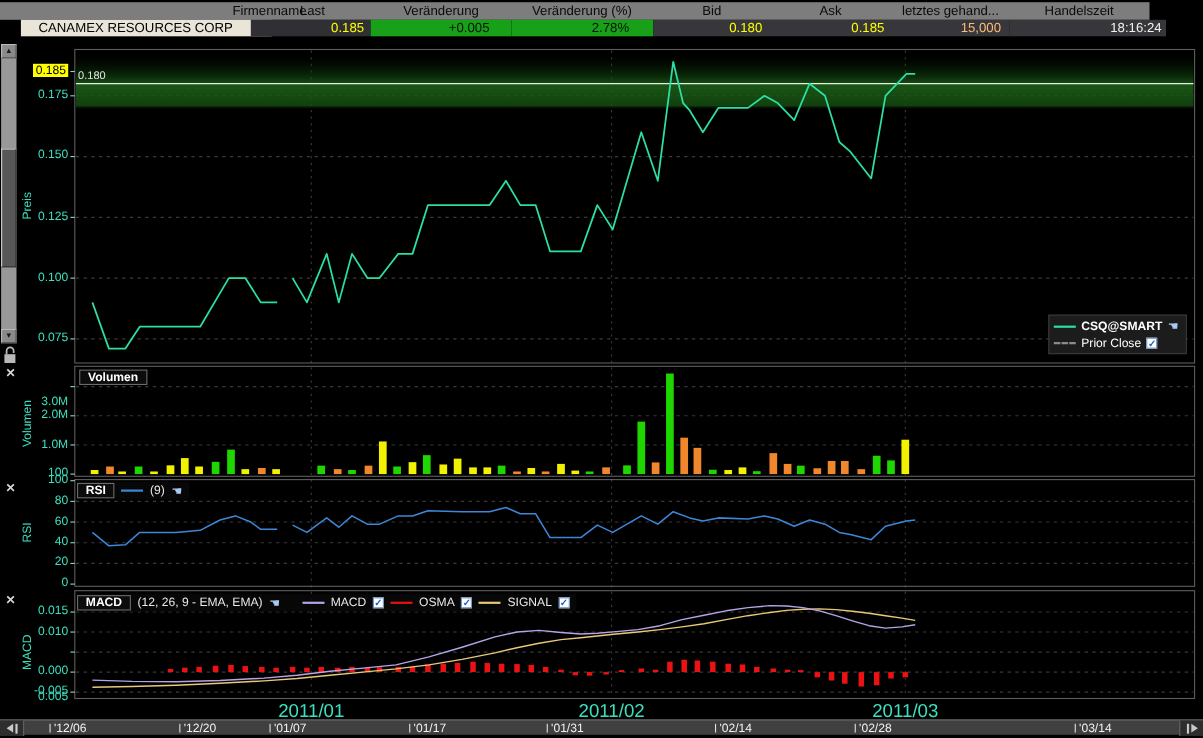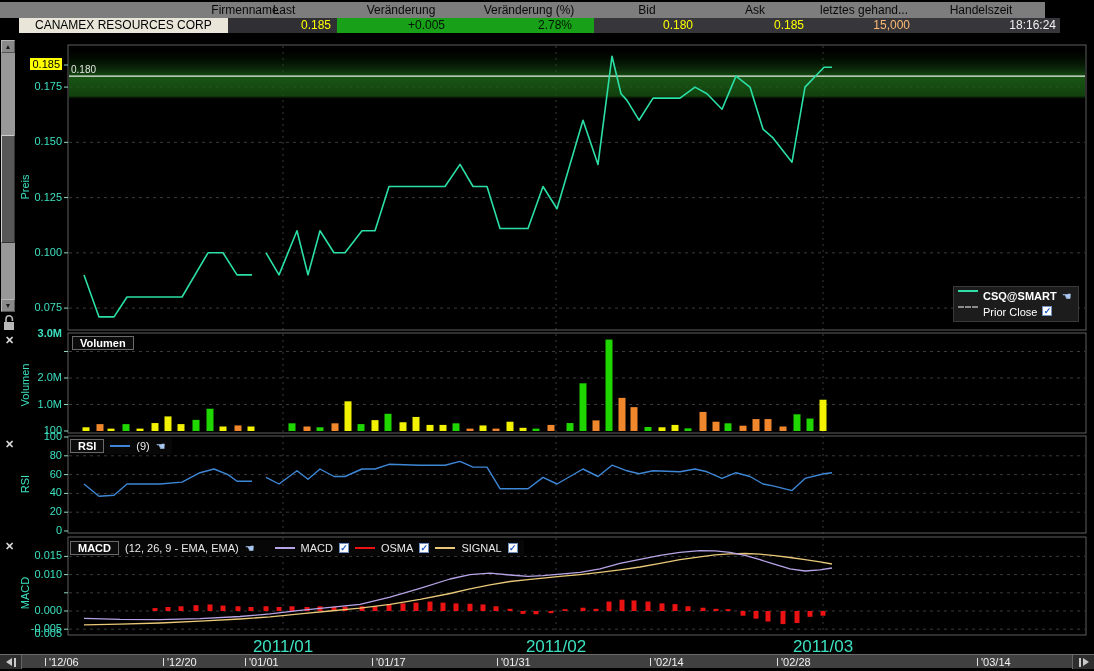--- a/index.html
+++ b/index.html
@@ -29,21 +29,21 @@
   .ttick{position:absolute;top:3px;width:1px;height:8px;background:#e2e2e2;}
   .mlab{position:absolute;top:637px;transform:translateX(-50%);font-size:17px;color:#3ce0c0;}
   
   .pbtn{position:absolute;background:#0c0c0c;border:1px solid #6a6a6a;color:#fff;font-size:11px;font-weight:bold;height:14px;line-height:13px;padding:0 7px;box-sizing:border-box;}
   .hstrip{position:absolute;background:rgba(8,8,8,0.88);height:16px;display:flex;align-items:center;gap:6px;padding:0 6px 0 0;font-size:11px;color:#e8e8e8;white-space:nowrap;}
   .lsample{display:inline-block;width:20px;height:0;border-top:2px solid #fff;}
   .lsample.dash{border-top-style:dashed;}
   .cbox{display:inline-block;width:10px;height:10px;background:#fff;border:1px solid #6f8fbf;box-sizing:border-box;text-align:center;font-size:9px;line-height:8px;color:#1f57c8;font-weight:bold;cursor:pointer;}
   .hand{color:#a9c9f2;font-size:11px;cursor:pointer;}
   #plegend{left:953px;top:286px;width:116px;background:#1c1c1c;border:1px solid #3a3a3a;padding:3px 4px;display:flex;flex-direction:column;gap:3px;}
-  .lrow{display:flex;align-items:flex-start;gap:5px;font-size:11px;color:#fff;}
+  .lrow{display:flex;align-items:center;gap:5px;font-size:11px;color:#fff;}
   #pclabel{position:absolute;left:71px;top:64px;font-size:10px;color:#e4e4e4;}
   svg{position:absolute;left:0;top:0;}
 </style>
 </head>
 <body>
 
 <svg id="plot" width="1094" height="671">
     <defs>
       <linearGradient id="gband" x1="0" y1="0" x2="0" y2="1">
         <stop offset="0%" stop-color="rgba(0,30,0,0)"></stop>
@@ -250,21 +250,21 @@
 <div class="rot" style="left:25px;top:484px;">RSI</div>
 <div class="rot" style="left:25px;top:593px;">MACD</div>
 
 <div id="axis-labels">
     <div class="axlbl" style="top: 58px;"><span class="tag">0.185</span></div>
     <div class="axlbl" style="top: 80.1px;">0.175</div>
     <div class="axlbl" style="top: 135.35px;">0.150</div>
     <div class="axlbl" style="top: 190.6px;">0.125</div>
     <div class="axlbl" style="top: 245.85px;">0.100</div>
     <div class="axlbl" style="top: 301.1px;">0.075</div>
-    <div class="axlbl" style="top: 327px; font-weight: bold;">3.0M</div>
+    <div class="axlbl" style="top: 359px;">3.0M</div>
     <div class="axlbl" style="top: 371px;">2.0M</div>
     <div class="axlbl" style="top: 397.5px;">1.0M</div>
     <div class="axlbl" style="top: 424px;">100</div>
     <div class="axlbl" style="top: 430px;">100</div>
     <div class="axlbl" style="top: 448.8px;">80</div>
     <div class="axlbl" style="top: 467.6px;">60</div>
     <div class="axlbl" style="top: 486.4px;">40</div>
     <div class="axlbl" style="top: 505.2px;">20</div>
     <div class="axlbl" style="top: 524px;">0</div>
     <div class="axlbl" style="top: 549.4px;">0.015</div>
@@ -323,21 +323,21 @@
   <div class="harrow" style="left:0;border-right:1px solid #666;">
     <span class="tri-l"></span>
       <span class="hbarline"></span>
   </div>
   <div id="tlabels">
       <div class="ttick" style="left: 45px;"></div>
       <div class="tlab" style="left: 49px; text-align: right;">'12/06</div>
       <div class="ttick" style="left: 163px;"></div>
       <div class="tlab" style="left: 167px;">'12/20</div>
       <div class="ttick" style="left: 245px;"></div>
-      <div class="tlab" style="left: 249px;">'01/01</div>
+      <div class="tlab" style="left: 249px;">'01/07</div>
       <div class="ttick" style="left: 372px;"></div>
       <div class="tlab" style="left: 376px;">'01/17</div>
       <div class="ttick" style="left: 497px;"></div>
       <div class="tlab" style="left: 501px;">'01/31</div>
       <div class="ttick" style="left: 650px;"></div>
       <div class="tlab" style="left: 654px;">'02/14</div>
       <div class="ttick" style="left: 777px;"></div>
       <div class="tlab" style="left: 781px;">'02/28</div>
       <div class="ttick" style="left: 977px;"></div>
       <div class="tlab" style="left: 981px;">'03/14</div>

